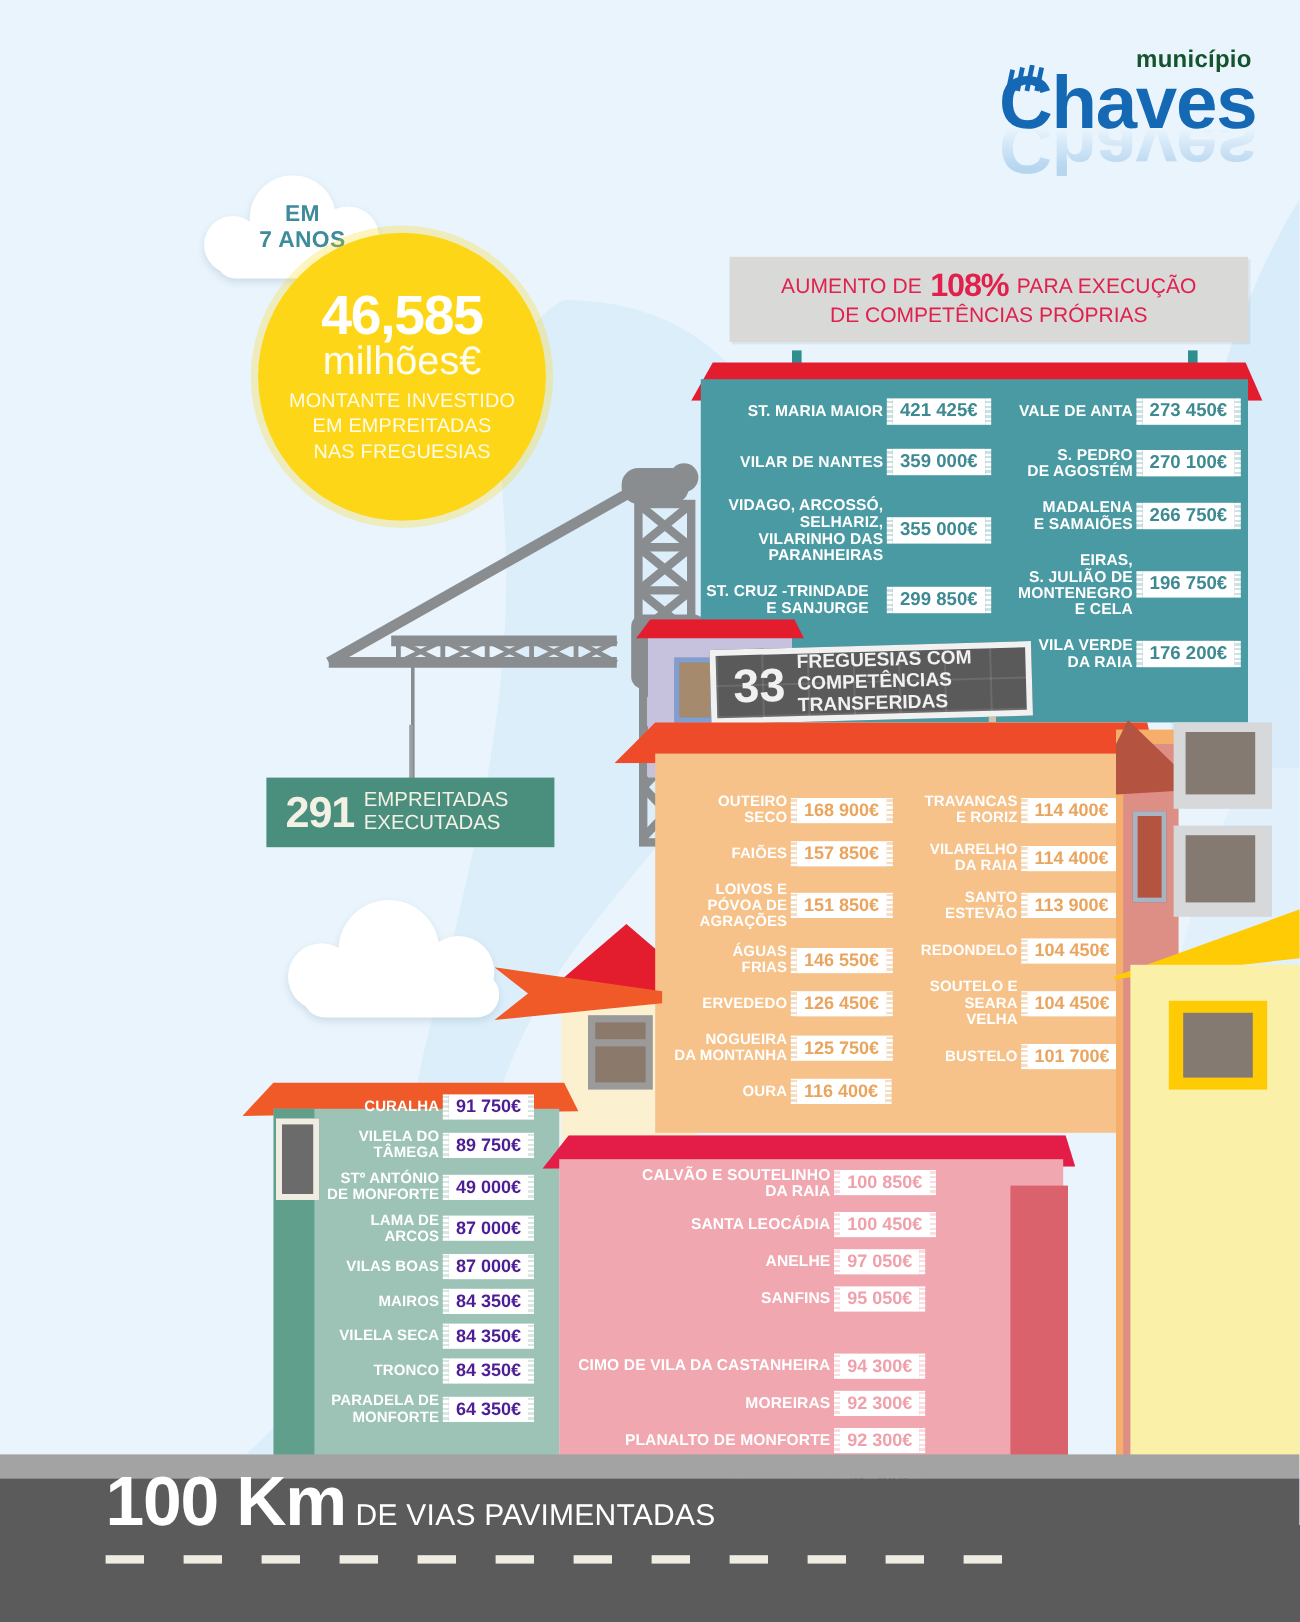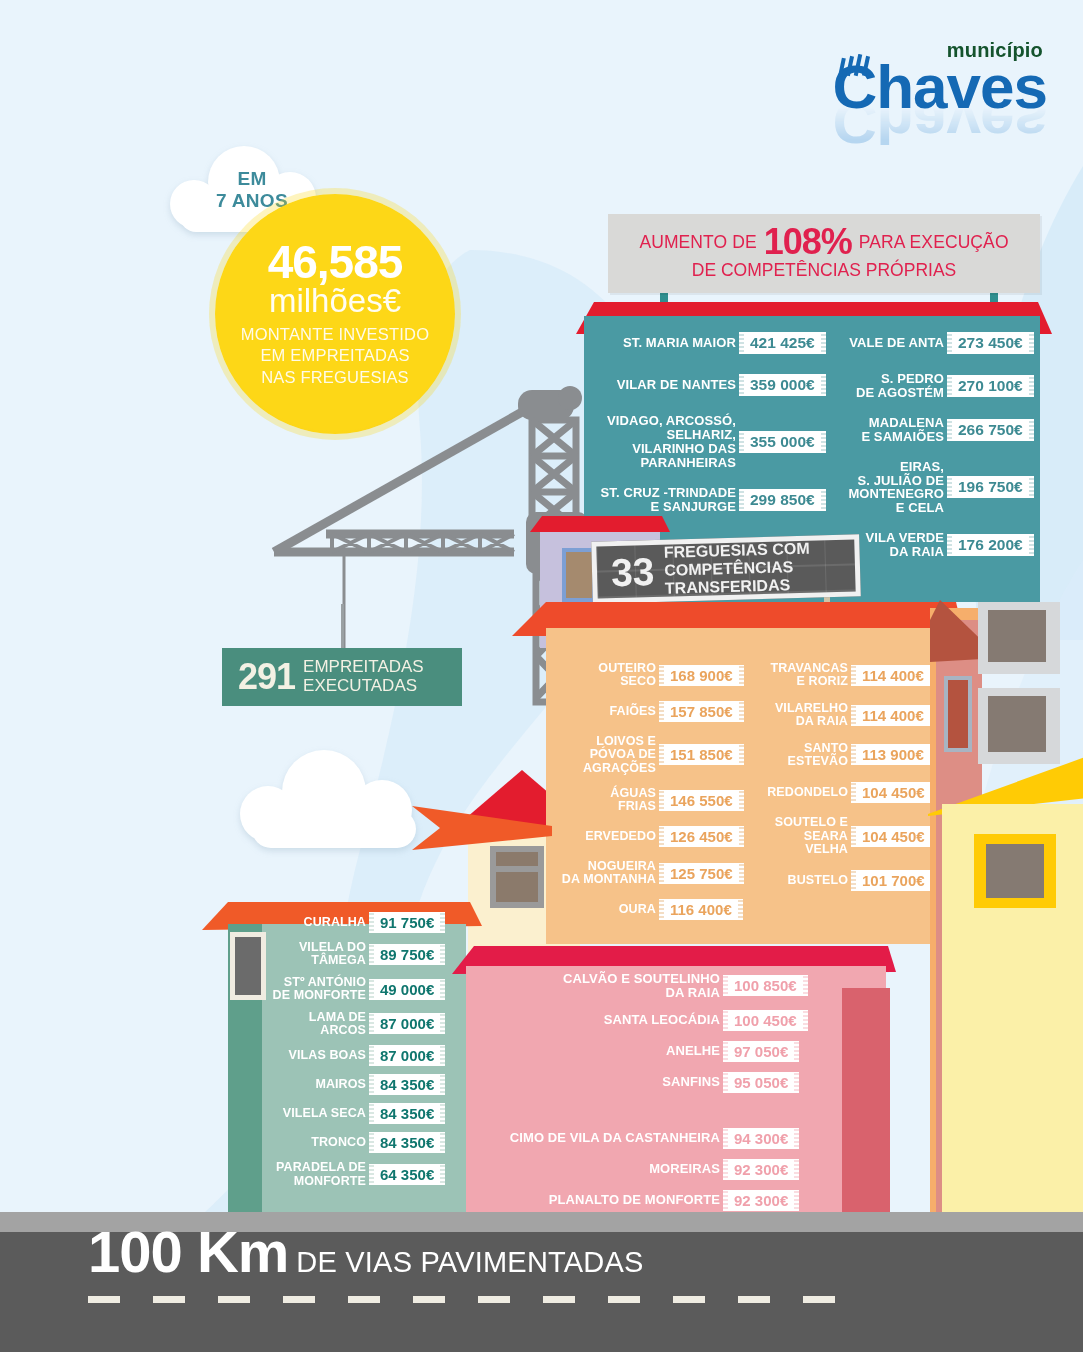--- a/index.html
+++ b/index.html
@@ -58,21 +58,21 @@
   .yc-mil { font-size: 33px; line-height: 1.05; margin-top: -1px; color:#fffdf2; }
   .yc-sub { font-size: 16.5px; line-height: 1.32; margin-top: 5px; letter-spacing: .2px; }
 
   
   .banner108 {
     left: 608px; top: 214px; width: 432px; padding: 12px 14px 12px;
     background: #d9d9d7; text-align: center; color: #e0214e;
     box-shadow: 2px 2px 0 rgba(0,0,0,.06);
   }
   .b108-l1 { font-size: 17.5px; letter-spacing: .1px; display:flex; align-items:center; justify-content:center; gap:7px; }
-  .b108-big { font-size: 36px; font-weight: bold; letter-spacing: -1px; line-height: .9; }
+  .b108-big { font-size: 27px; font-weight: bold; letter-spacing: -1px; line-height: .9; }
   .b108-l2 { font-size: 17.5px; margin-top: 2px; }
   .banner-leg { width: 8px; background: #2f8f8f; }
 
   
   .row { display:flex; align-items:center; }
   .fl-label { text-align: right; font-weight: bold; line-height: 1.07; letter-spacing: .1px; }
   .ticket {
     position: relative; font-weight: bold; white-space: nowrap;
     background:#fff; display:inline-block;
   }
@@ -91,21 +91,21 @@
   
   .orange-body { left: 546px; top: 628px; width: 406px; height: 316px; background:#f6c289; }
   .orange .fl-label { color:#ffffff; font-size: 12.5px; }
   .orange .ticket { color:#eaa45d; font-size: 15px; padding: 2px 6px; }
   .orange .ticket::before, .orange .ticket::after { background: repeating-linear-gradient(0deg,#fff 0 2px, #f3ddc4 2px 4px); }
 
   
   .green-body { left: 228px; top: 924px; width: 238px; height: 292px; background:#9cc3b6; }
   .green-side { left: 228px; top: 924px; width: 34px; height: 292px; background:#5f9f8b; }
   .green .fl-label { color:#ffffff; font-size: 12.5px; }
-  .green .ticket { color:#0f766e; font-size: 15px; padding: 2px 6px; }
+  .green .ticket { color:#4c1d95; font-size: 15px; padding: 2px 6px; }
   .green .ticket::before, .green .ticket::after { background: repeating-linear-gradient(0deg,#fff 0 2px, #d9e7e2 2px 4px); }
 
   
   .pink-body { left: 466px; top: 966px; width: 420px; height: 250px; background:#f1a7b0; }
   .pink .fl-label { color:#ffffff; font-size: 13px; }
   .pink .ticket { color:#f0a0ab; font-size: 15px; padding: 2px 6px; }
   .pink .ticket::before, .pink .ticket::after { background: repeating-linear-gradient(0deg,#fff 0 2px, #fadde1 2px 4px); }
 
   
   .panel33 {
@@ -131,21 +131,21 @@
   }
   .b291-num { font-size: 36px; font-weight: bold; letter-spacing:-1px; line-height:1; }
   .b291-txt { font-size: 17px; line-height: 1.1; }
   .leg291 { left: 341px; top: 604px; width: 3px; height: 46px; background:#9aa0a3; }
 
   
   .road-kerb { left:0; top: 1212px; width: 1083px; height: 20px; background:#a3a3a3; }
   .road { left: 0; top: 1232px; width: 1083px; height: 120px; background:#5b5b5b; }
   .road-txt { left: 88px; top: 1218px; display:flex; align-items:baseline; color:#ffffff; }
   .road-num { font-size: 58px; font-weight: bold; letter-spacing:-1px; }
-  .road-sub { font-size: 29px; margin-left: 8px; letter-spacing:.2px; }
+  .road-sub { font-size: 25px; margin-left: 8px; letter-spacing:.2px; }
   .dashes { left: 88px; top: 1296px; display:flex; gap: 33px; }
   .dash { width: 32px; height: 7px; background:#efece2; }
 </style>
 </head>
 <body>
 
 <div id="stage">
 
   <div class="abs bg-sky"></div>
 
@@ -271,21 +271,21 @@
         </div>
         <div style="width: 94px; flex: 0 0 auto; display: flex; justify-content: flex-start;">
           <div class="ticket">355 000€</div>
         </div>
       </div>
       <div class="row" style="justify-content: flex-end; gap: 8px; margin-bottom: 16px; min-height: 26px;">
         <div class="fl-label" style="flex: 1 1 0%;">
           <div>ST. CRUZ -TRINDADE</div>
           <div>E SANJURGE</div>
         </div>
-        <div style="width: 94px; flex: 0 0 auto; display: flex; justify-content: flex-start;">
+        <div style="width: 94px; flex: 0 0 auto; display: flex; justify-content: flex-start; margin-left: 12px;">
           <div class="ticket">299 850€</div>
         </div>
       </div>
     </div>
   <div class="abs teal" style="left:846px;top:330px;width:200px;">
       <div class="row" style="justify-content: flex-end; gap: 8px; margin-bottom: 16px; min-height: 26px;">
         <div class="fl-label" style="flex: 1 1 0%;">
           <div>VALE DE ANTA</div>
         </div>
         <div style="width: 94px; flex: 0 0 auto; display: flex; justify-content: flex-start;">
@@ -604,21 +604,21 @@
           <div class="ticket">64 350€</div>
         </div>
       </div>
     </div>
 
   <svg class="abs" style="left:452px;top:946px;" width="444" height="28" viewBox="0 0 444 28">
     <polygon points="0,28 22,0 436,0 444,26" fill="#e31c48"></polygon>
   </svg>
   <div class="abs pink-body"></div>
   <div class="abs" style="left:842px;top:988px;width:48px;height:228px;background:#d9626d;"></div>
-  <div class="abs pink" style="left:476px;top:972px;width:340px;">
+  <div class="abs pink" style="left:448px;top:972px;width:340px;">
       <div class="row" style="justify-content: flex-end; gap: 8px; margin-bottom: 10px; min-height: 20px;">
         <div class="fl-label" style="flex: 1 1 0%;">
           <div>CALVÃO E SOUTELINHO</div>
           <div>DA RAIA</div>
         </div>
         <div style="width: 88px; flex: 0 0 auto; display: flex; justify-content: flex-start;">
           <div class="ticket">100 850€</div>
         </div>
       </div>
       <div class="row" style="justify-content: flex-end; gap: 8px; margin-bottom: 10px; min-height: 20px;">

